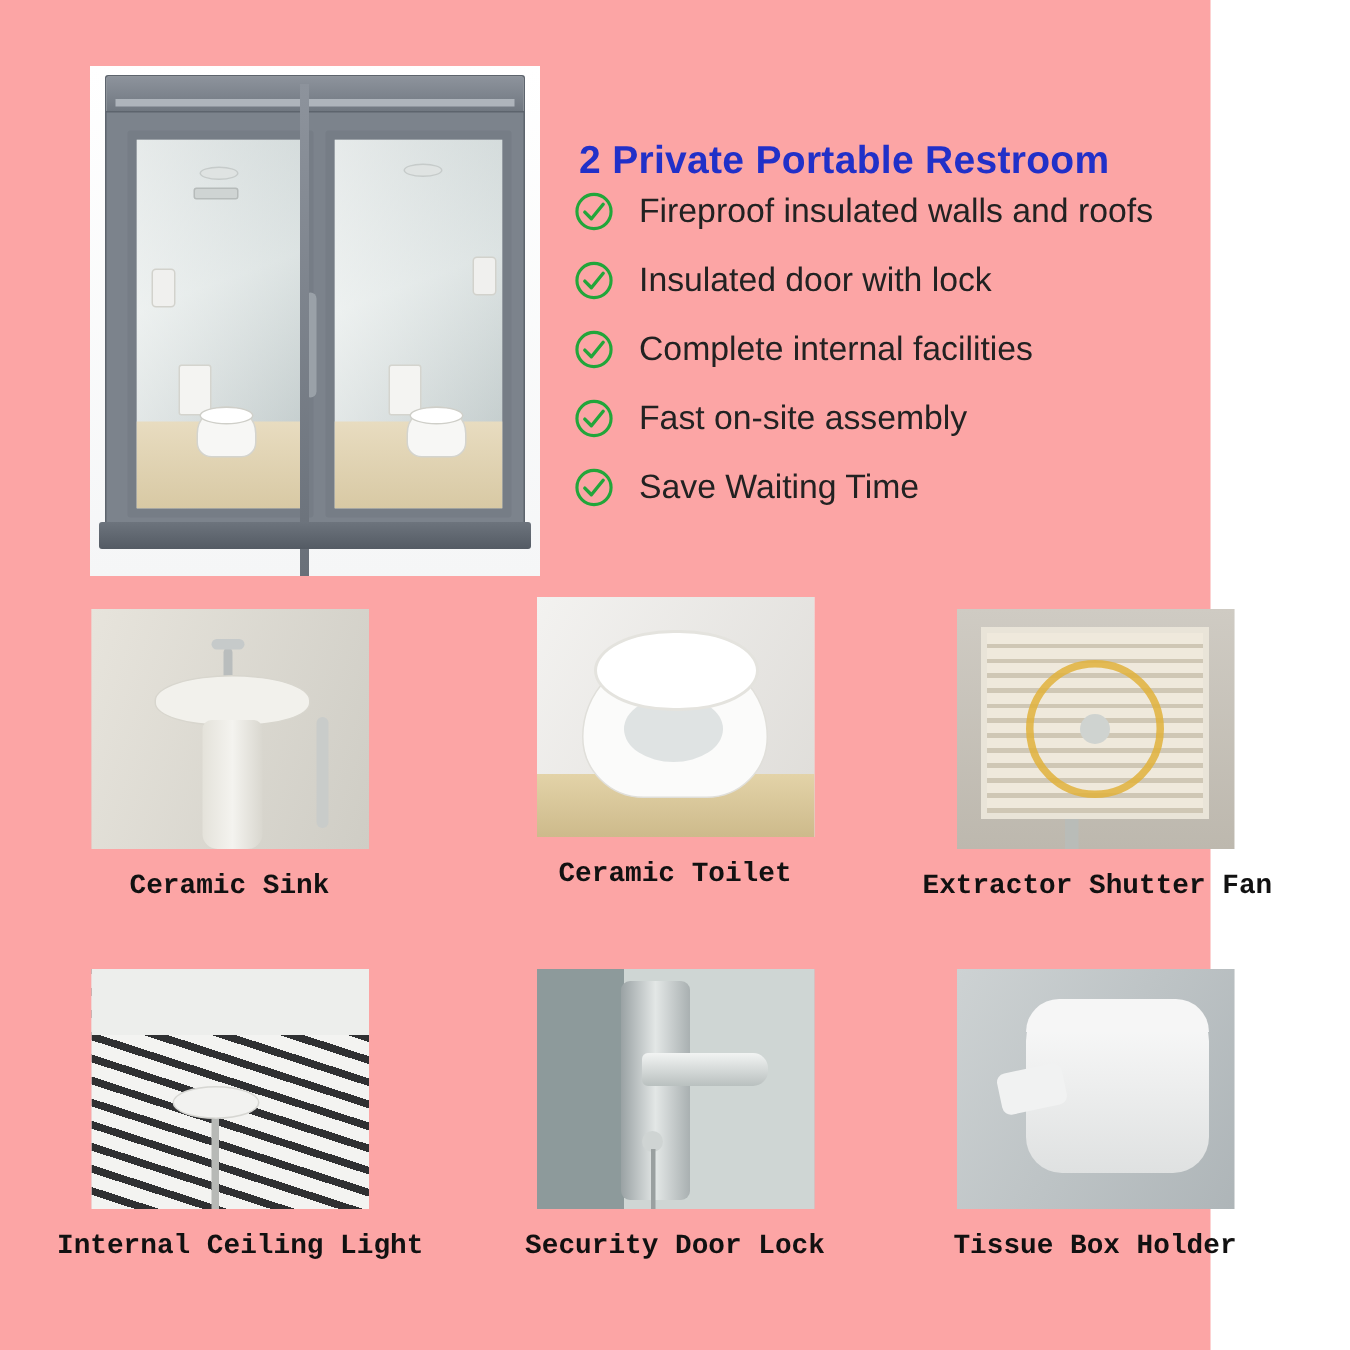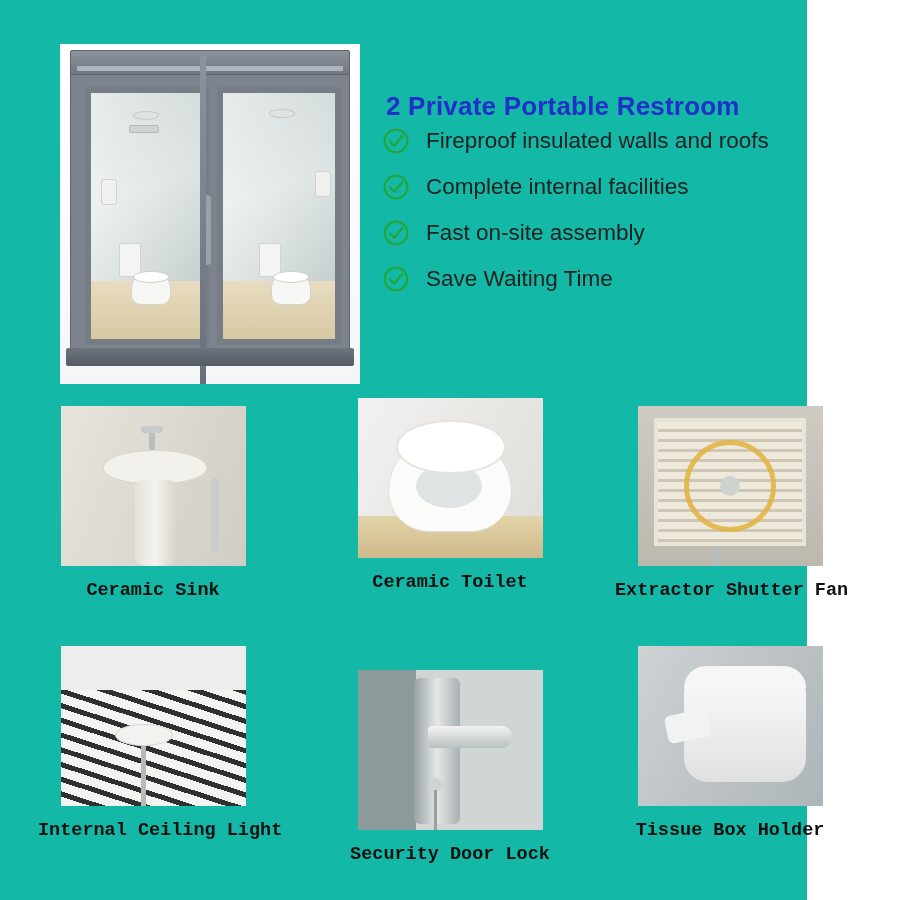--- a/index.html
+++ b/index.html
@@ -6,21 +6,21 @@
   html, body {
     margin: 0; padding: 0;
     width: 900px; height: 900px;
     background: #ffffff;
     font-family: "Liberation Sans", sans-serif;
     overflow: hidden;
   }
   #page {
     position: relative;
     width: 807px; height: 900px;
-    background: #14b8a6;
+    background: #fca5a5;
   }
 
   
   .hero {
     position: absolute;
     left: 0; top: 0;
     width: 900px; height: 392px;
   }
 
   .hero-photo {
@@ -338,20 +338,29 @@
 
     <ul class="feature-list" style="list-style:none;margin:0;padding:0;">
       <li class="feature-row">
         <span class="check-icon">
           <svg viewBox="0 0 32 32" width="28" height="28">
               <circle cx="16" cy="16" r="13" fill="none" stroke="#22a63a" stroke-width="2.4"></circle>
               <polyline points="9,16.5 14,21.5 23,10.5" fill="none" stroke="#22a63a" stroke-width="2.6" stroke-linecap="round" stroke-linejoin="round"></polyline>
             </svg>
         </span>
         <span class="feature-label">Fireproof insulated walls and roofs</span>
+      </li>
+      <li class="feature-row">
+        <span class="check-icon">
+          <svg viewBox="0 0 32 32" width="28" height="28">
+              <circle cx="16" cy="16" r="13" fill="none" stroke="#22a63a" stroke-width="2.4"></circle>
+              <polyline points="9,16.5 14,21.5 23,10.5" fill="none" stroke="#22a63a" stroke-width="2.6" stroke-linecap="round" stroke-linejoin="round"></polyline>
+            </svg>
+        </span>
+        <span class="feature-label">Insulated door with lock</span>
       </li>
       <li class="feature-row">
         <span class="check-icon">
           <svg viewBox="0 0 32 32" width="28" height="28">
               <circle cx="16" cy="16" r="13" fill="none" stroke="#22a63a" stroke-width="2.4"></circle>
               <polyline points="9,16.5 14,21.5 23,10.5" fill="none" stroke="#22a63a" stroke-width="2.6" stroke-linecap="round" stroke-linejoin="round"></polyline>
             </svg>
         </span>
         <span class="feature-label">Complete internal facilities</span>
       </li>
@@ -414,21 +423,21 @@
     <div class="cell" style="left:38px; top:250px;">
       <div class="thumb t-ceiling">
         <div class="cl-bg"></div>
         <div class="cl-panel"></div>
         <div class="cl-lamp"></div>
         <div class="cl-pole"></div>
       </div>
       <div class="caption">Internal Ceiling Light</div>
     </div>
 
-    <div class="cell" style="left:335px; top:250px;margin-top:24px;">
+    <div class="cell" style="left:335px; top:250px;">
       <div class="thumb t-lock">
         <div class="lock-door"></div>
         <div class="lock-plate"></div>
         <div class="lock-handle"></div>
         <div class="lock-key"></div>
         <div class="lock-cord"></div>
       </div>
       <div class="caption">Security Door Lock</div>
     </div>
 

